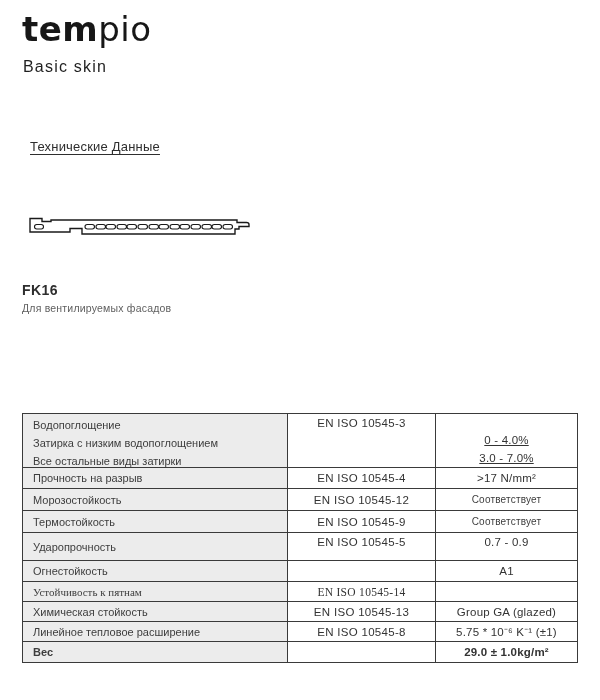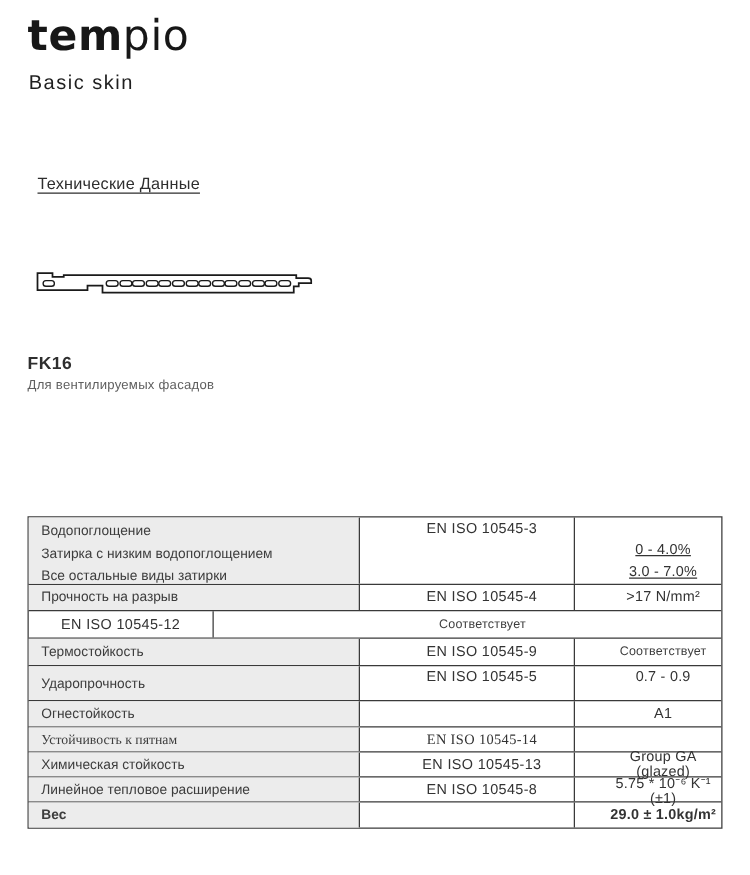--- a/index.html
+++ b/index.html
@@ -18,21 +18,21 @@
            text-decoration:underline;text-underline-offset:3px;letter-spacing:0.2px;}
   
   .profile{position:absolute;left:22px;top:213px;}
   
   .pcode{position:absolute;left:22px;top:282px;font-size:14px;font-weight:600;
          letter-spacing:0.4px;color:#2e2e2e;}
   .pnote{position:absolute;left:22px;top:302px;font-size:10.5px;color:#5f5f5f;letter-spacing:0.2px;}
   
   .ttable{position:absolute;left:22px;top:413px;width:556px;border:1px solid #3a3a3a;
           box-sizing:border-box;background:#fff;}
-  .trow{display:flex;align-items:center;border-bottom:1px solid #3a3a3a;box-sizing:border-box;gap:24px;}
+  .trow{display:flex;align-items:center;border-bottom:1px solid #3a3a3a;box-sizing:border-box;}
   .trow:last-child{border-bottom:none;font-weight:bold;}
   .cell{box-sizing:border-box;height:100%;}
   .lbl{width:265px;background:#ececec;border-right:1px solid #3a3a3a;
        font-size:11px;color:#3d3d3d;padding-left:10px;
        display:flex;flex-direction:column;justify-content:center;align-self:stretch;}
   .std{width:148px;border-right:1px solid #3a3a3a;text-align:center;font-size:11.5px;color:#333;
        display:flex;align-items:center;justify-content:center;align-self:stretch;letter-spacing:0.3px;}
   .val{flex:1;text-align:center;font-size:11.5px;color:#333;
        display:flex;align-items:center;justify-content:center;align-self:stretch;letter-spacing:0.2px;}
   .val.small{font-size:10px;color:#3d3d3d;}
@@ -98,20 +98,21 @@
       </div>
     </div>
 
     <div class="trow r1">
       <div class="cell lbl">Прочность на разрыв</div>
       <div class="cell std">EN ISO 10545-4</div>
       <div class="cell val">&gt;17 N/mm²</div>
     </div>
 
     <div class="trow r2">
+      <div class="cell lbl">Морозостойкость</div>
       <div class="cell std">EN ISO 10545-12</div>
       <div class="cell val small">Соответствует</div>
     </div>
 
     <div class="trow r3">
       <div class="cell lbl">Термостойкость</div>
       <div class="cell std">EN ISO 10545-9</div>
       <div class="cell val small">Соответствует</div>
     </div>
 

